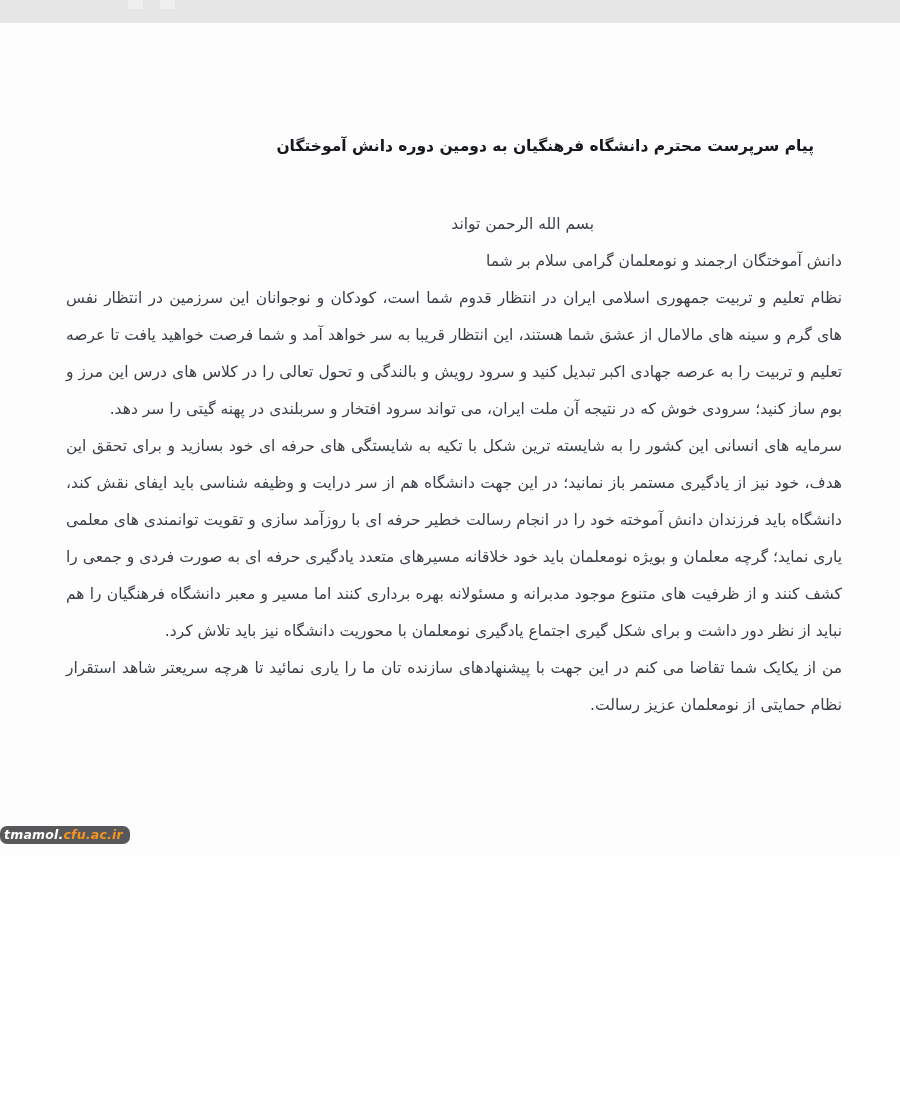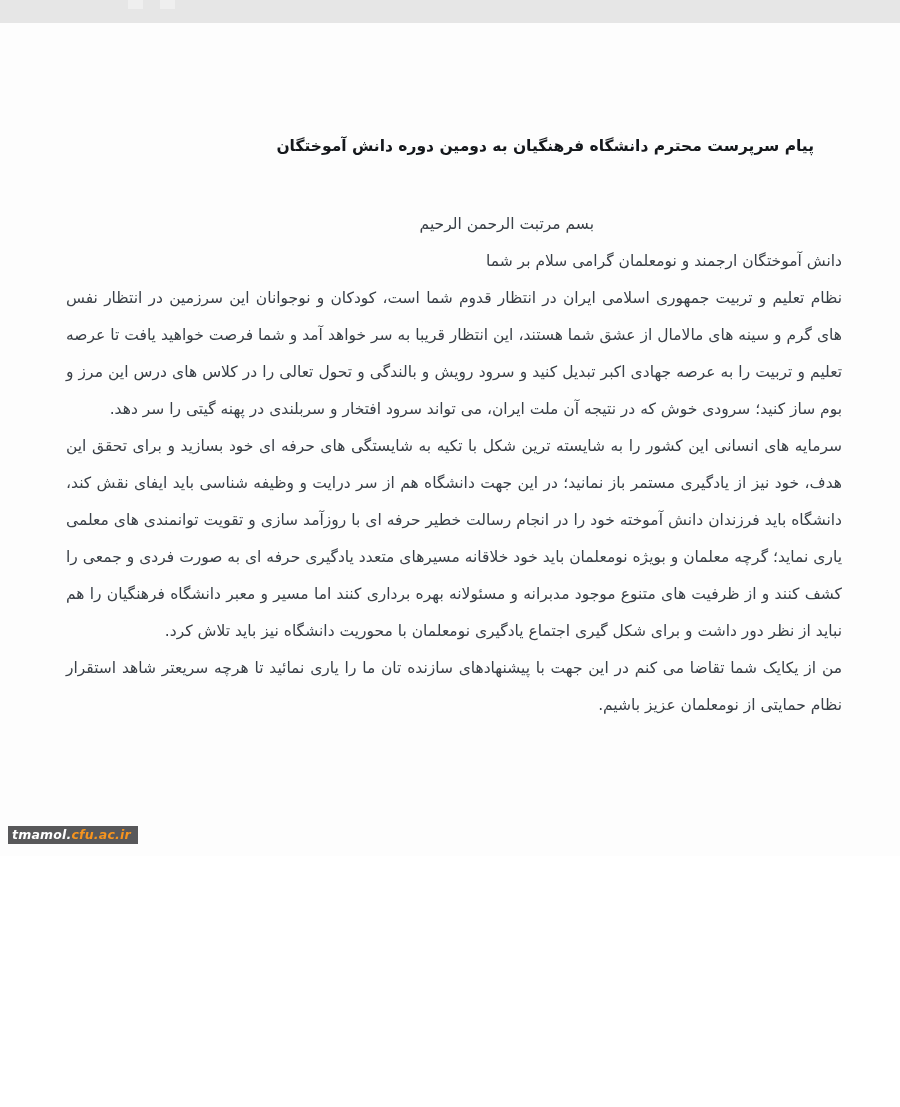--- a/index.html
+++ b/index.html
@@ -60,59 +60,60 @@
     text-justify: inter-word;
   }
   .signature {
     width: 330px;
     margin: 0 auto 0 0; 
     text-align: center;
     line-height: 37px;
   }
   .watermark {
     position: absolute;
-    left: 8px;
+    left: 0;
     bottom: 12px;
     height: 18px;
     line-height: 18px;
     background: #58585a;
     padding: 0 7px 0 4px;
     direction: ltr;
     font-style: italic;
     font-weight: bold;
     font-size: 12.5px;
     letter-spacing: 0.2px;
     white-space: nowrap;
+    border-radius: 7px;
   }
   .watermark .wm-prefix { color: #ffffff; }
   .watermark .wm-domain { color: #f7941e; }
 </style>
 </head>
 <body>
 
 <div class="page">
 
   <div class="topbar">
     <div class="sq sq1"></div>
     <div class="sq sq2"></div>
   </div>
 
   <div class="content">
 
     <div class="doc-title">پیام سرپرست محترم دانشگاه فرهنگیان به دومین دوره دانش آموختگان</div>
 
-    <div class="bismillah">بسم مرتبت الرحمن الرحیم</div>
+    <div class="bismillah">بسم الله الرحمن تواند</div>
 
     <div class="greeting">دانش آموختگان ارجمند و نومعلمان گرامی سلام بر شما</div>
 
     <p class="para">نظام تعلیم و تربیت جمهوری اسلامی ایران در انتظار قدوم شما است، کودکان و نوجوانان این سرزمین در انتظار نفس های گرم و سینه های مالامال از عشق شما هستند، این انتظار قریبا به سر خواهد آمد و شما فرصت خواهید یافت تا عرصه تعلیم و تربیت را به عرصه جهادی اکبر تبدیل کنید و سرود رویش و بالندگی و تحول تعالی را در کلاس های درس این مرز و بوم ساز کنید؛ سرودی خوش که در نتیجه آن ملت ایران، می تواند سرود افتخار و سربلندی در پهنه گیتی را سر دهد.</p>
 
     <p class="para">سرمایه های انسانی این کشور را به شایسته ترین شکل با تکیه به شایستگی های حرفه ای خود بسازید و برای تحقق این هدف، خود نیز از یادگیری مستمر باز نمانید؛ در این جهت دانشگاه هم از سر درایت و وظیفه شناسی باید ایفای نقش کند، دانشگاه باید فرزندان دانش آموخته خود را در انجام رسالت خطیر حرفه ای با روزآمد سازی و تقویت توانمندی های معلمی یاری نماید؛ گرچه معلمان و بویژه نومعلمان باید خود خلاقانه مسیرهای متعدد یادگیری حرفه ای به صورت فردی و جمعی را کشف کنند و از ظرفیت های متنوع موجود مدبرانه و مسئولانه بهره برداری کنند اما مسیر و معبر دانشگاه فرهنگیان را هم نباید از نظر دور داشت و برای شکل گیری اجتماع یادگیری نومعلمان با محوریت دانشگاه نیز باید تلاش کرد.</p>
 
-    <p class="para">من از یکایک شما تقاضا می کنم در این جهت با پیشنهادهای سازنده تان ما را یاری نمائید تا هرچه سریعتر شاهد استقرار نظام حمایتی از نومعلمان عزیز باشیم.</p>
+    <p class="para">من از یکایک شما تقاضا می کنم در این جهت با پیشنهادهای سازنده تان ما را یاری نمائید تا هرچه سریعتر شاهد استقرار نظام حمایتی از نومعلمان عزیز رسالت.</p>
 
 
 
   </div>
 
   <div class="watermark">
     <span class="wm-prefix">tmamol.</span><span class="wm-domain">cfu.ac.ir</span>
   </div>
 
 </div>

